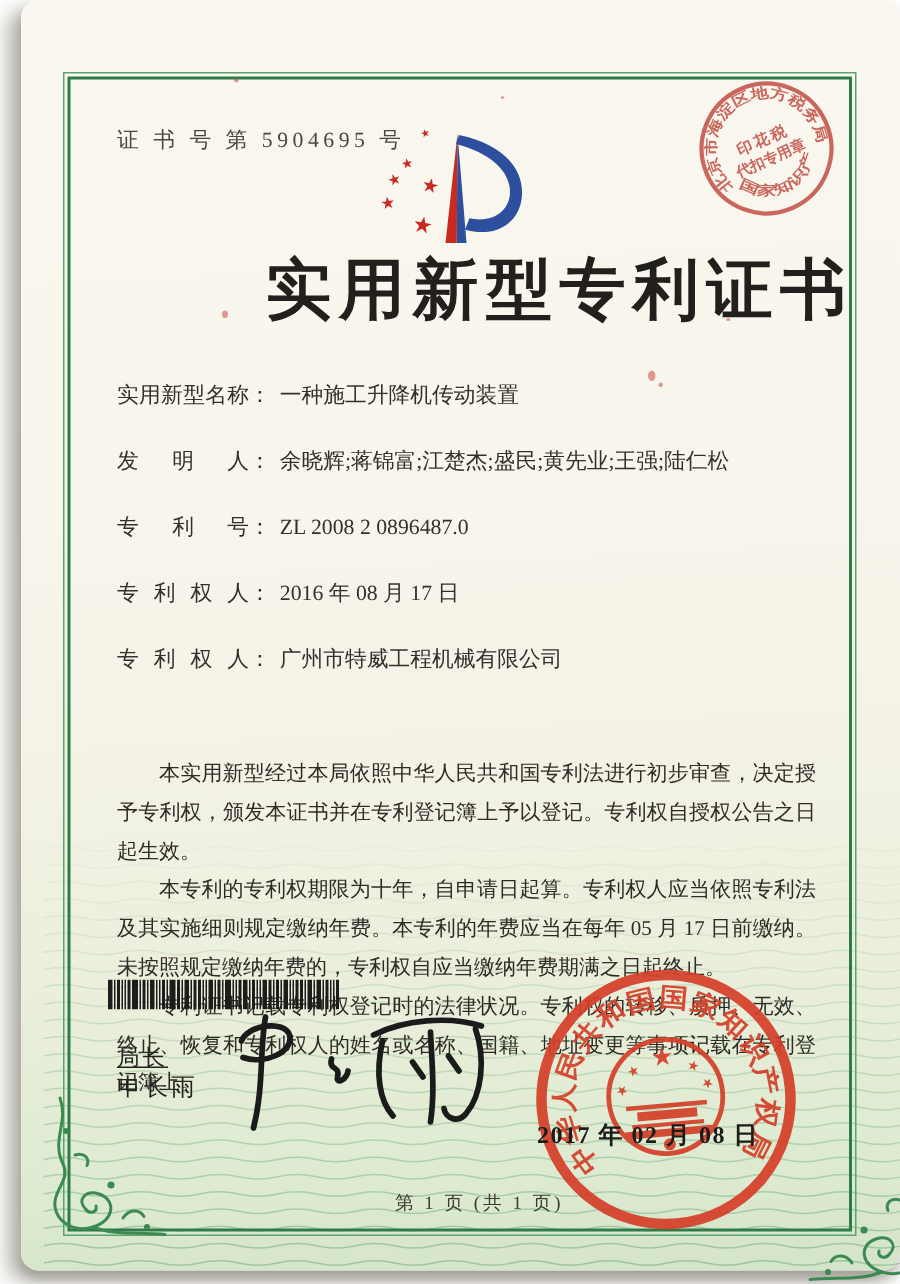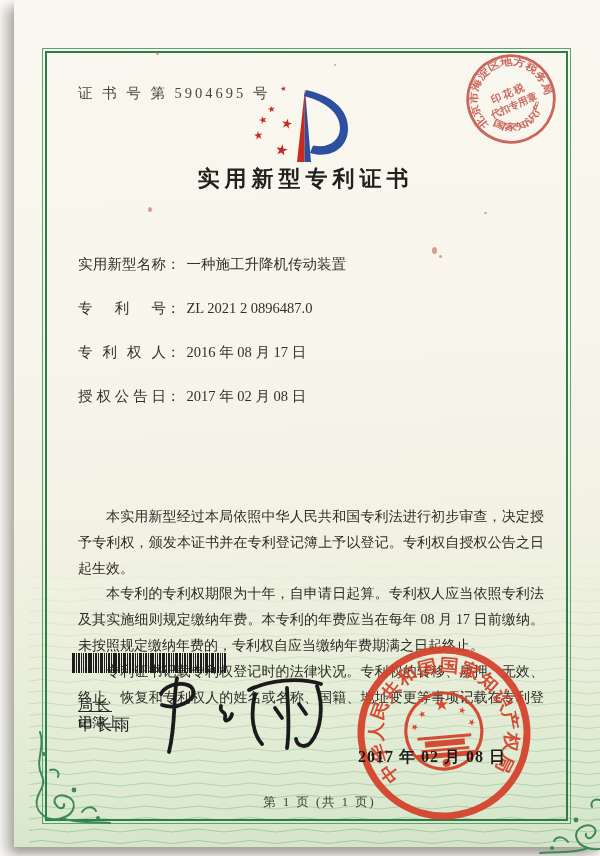--- a/index.html
+++ b/index.html
@@ -5,34 +5,35 @@
   html,body{margin:0;padding:0;}
   body{
     width:600px;height:856px;position:relative;overflow:hidden;
     background:#fdfdfc;
     font-family:"Liberation Serif","DejaVu Serif",serif;
   }
   .paper{
     position:absolute;left:14px;top:0;right:0;bottom:9px;
     background:linear-gradient(177deg,#faf7f0 0%,#f8f5ec 40%,#f2f2e4 62%,#e9eeda 78%,#dcead0 92%,#d4e4c8 100%);
     box-shadow:-9px 7px 12px rgba(110,104,92,.45), 0 6px 8px rgba(110,104,92,.35);
+    border-radius:12px;
   }
   .frame{
     position:absolute;left:28px;top:48px;width:527px;height:774px;
     border:1px solid #5aa36d;
   }
   .frame-inner{position:absolute;inset:2px;border:2px solid #2e7c47;}
   .waves{position:absolute;left:15px;top:560px;width:584px;height:288px;pointer-events:none;}
   .cert-number{
     position:absolute;left:64px;top:84px;font-size:14.5px;letter-spacing:3px;color:#4b473f;
   }
   .logo{position:absolute;left:230px;top:76px;width:130px;height:96px;}
   .title{
-    position:absolute;left:28px;top:164px;width:527px;text-align:center;
-    font-size:22px;font-weight:bold;letter-spacing:5px;color:#21201d;
+    position:absolute;left:28px;top:164px;width:527px;text-align:right;
+    font-size:44px;font-weight:bold;letter-spacing:5px;color:#21201d;
   }
   .fields{position:absolute;left:64px;top:254px;right:52px;}
   .field-row{margin-bottom:24px;line-height:20px;font-size:14.5px;color:#33302a;white-space:nowrap;}
   .field-label{display:inline-block;width:88px;text-align:justify;text-align-last:justify;}
   .field-colon{display:inline-block;margin-right:6px;}
   .paragraphs{position:absolute;left:64px;top:504px;right:56px;font-size:14px;line-height:25.8px;color:#2e2b26;text-align:justify;}
   .paragraphs p{margin:0;text-indent:2em;font-family:Liberation Serif, serif;}
   .barcode{position:absolute;left:58px;top:653px;width:156px;height:20px;}
   .official{position:absolute;left:64px;top:696px;font-family:"Liberation Sans","DejaVu Sans",sans-serif;color:#23221f;}
   .official .role{font-size:15px;letter-spacing:2px;margin-bottom:0;text-decoration:underline;}
@@ -102,33 +103,36 @@
     </g>
   </svg>
 
   <div class="title">实用新型专利证书</div>
 
   <div class="fields">
     <div class="field-row">
       <span class="field-label">实用新型名称</span><span class="field-colon">：</span><span class="field-value">一种施工升降机传动装置</span>
     </div>
     <div class="field-row">
-      <span class="field-label">专利号</span><span class="field-colon">：</span><span class="field-value">ZL 2021 2 0896487.0</span>
+      <span class="field-label">发明人</span><span class="field-colon">：</span><span class="field-value">余晓辉;蒋锦富;江楚杰;盛民;黄先业;王强;陆仁松</span>
+    </div>
+    <div class="field-row">
+      <span class="field-label">专利号</span><span class="field-colon">：</span><span class="field-value">ZL 2008 2 0896487.0</span>
     </div>
     <div class="field-row">
       <span class="field-label">专利权人</span><span class="field-colon">：</span><span class="field-value">2016 年 08 月 17 日</span>
     </div>
     <div class="field-row">
-      <span class="field-label">授权公告日</span><span class="field-colon">：</span><span class="field-value">2017 年 02 月 08 日</span>
+      <span class="field-label">专利权人</span><span class="field-colon">：</span><span class="field-value">广州市特威工程机械有限公司</span>
     </div>
   </div>
 
   <div class="paragraphs">
     <p>本实用新型经过本局依照中华人民共和国专利法进行初步审查，决定授予专利权，颁发本证书并在专利登记簿上予以登记。专利权自授权公告之日起生效。</p>
-    <p>本专利的专利权期限为十年，自申请日起算。专利权人应当依照专利法及其实施细则规定缴纳年费。本专利的年费应当在每年 08 月 17 日前缴纳。未按照规定缴纳年费的，专利权自应当缴纳年费期满之日起终止。</p>
+    <p>本专利的专利权期限为十年，自申请日起算。专利权人应当依照专利法及其实施细则规定缴纳年费。本专利的年费应当在每年 05 月 17 日前缴纳。未按照规定缴纳年费的，专利权自应当缴纳年费期满之日起终止。</p>
     <p>专利证书记载专利权登记时的法律状况。专利权的转移、质押、无效、终止、恢复和专利权人的姓名或名称、国籍、地址变更等事项记载在专利登记簿上。</p>
   </div>
 
   <svg class="barcode" id="barcode" viewBox="0 0 156 20" preserveAspectRatio="none">
       <rect x="0" y="0" width="3" height="20" fill="#1d1d1b"></rect>
       <rect x="4" y="0" width="1" height="20" fill="#1d1d1b"></rect>
       <rect x="6" y="0" width="2" height="20" fill="#1d1d1b"></rect>
       <rect x="9" y="0" width="1" height="20" fill="#1d1d1b"></rect>
       <rect x="11" y="0" width="1" height="20" fill="#1d1d1b"></rect>
       <rect x="13" y="0" width="2" height="20" fill="#1d1d1b"></rect>

